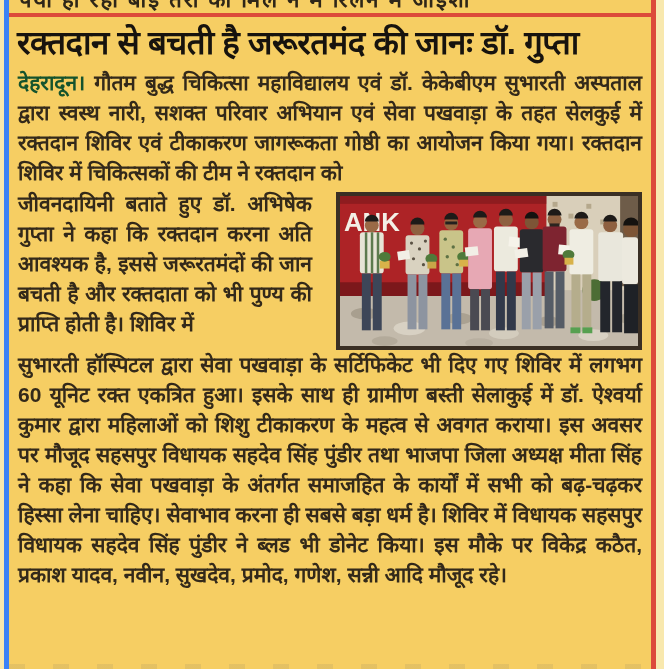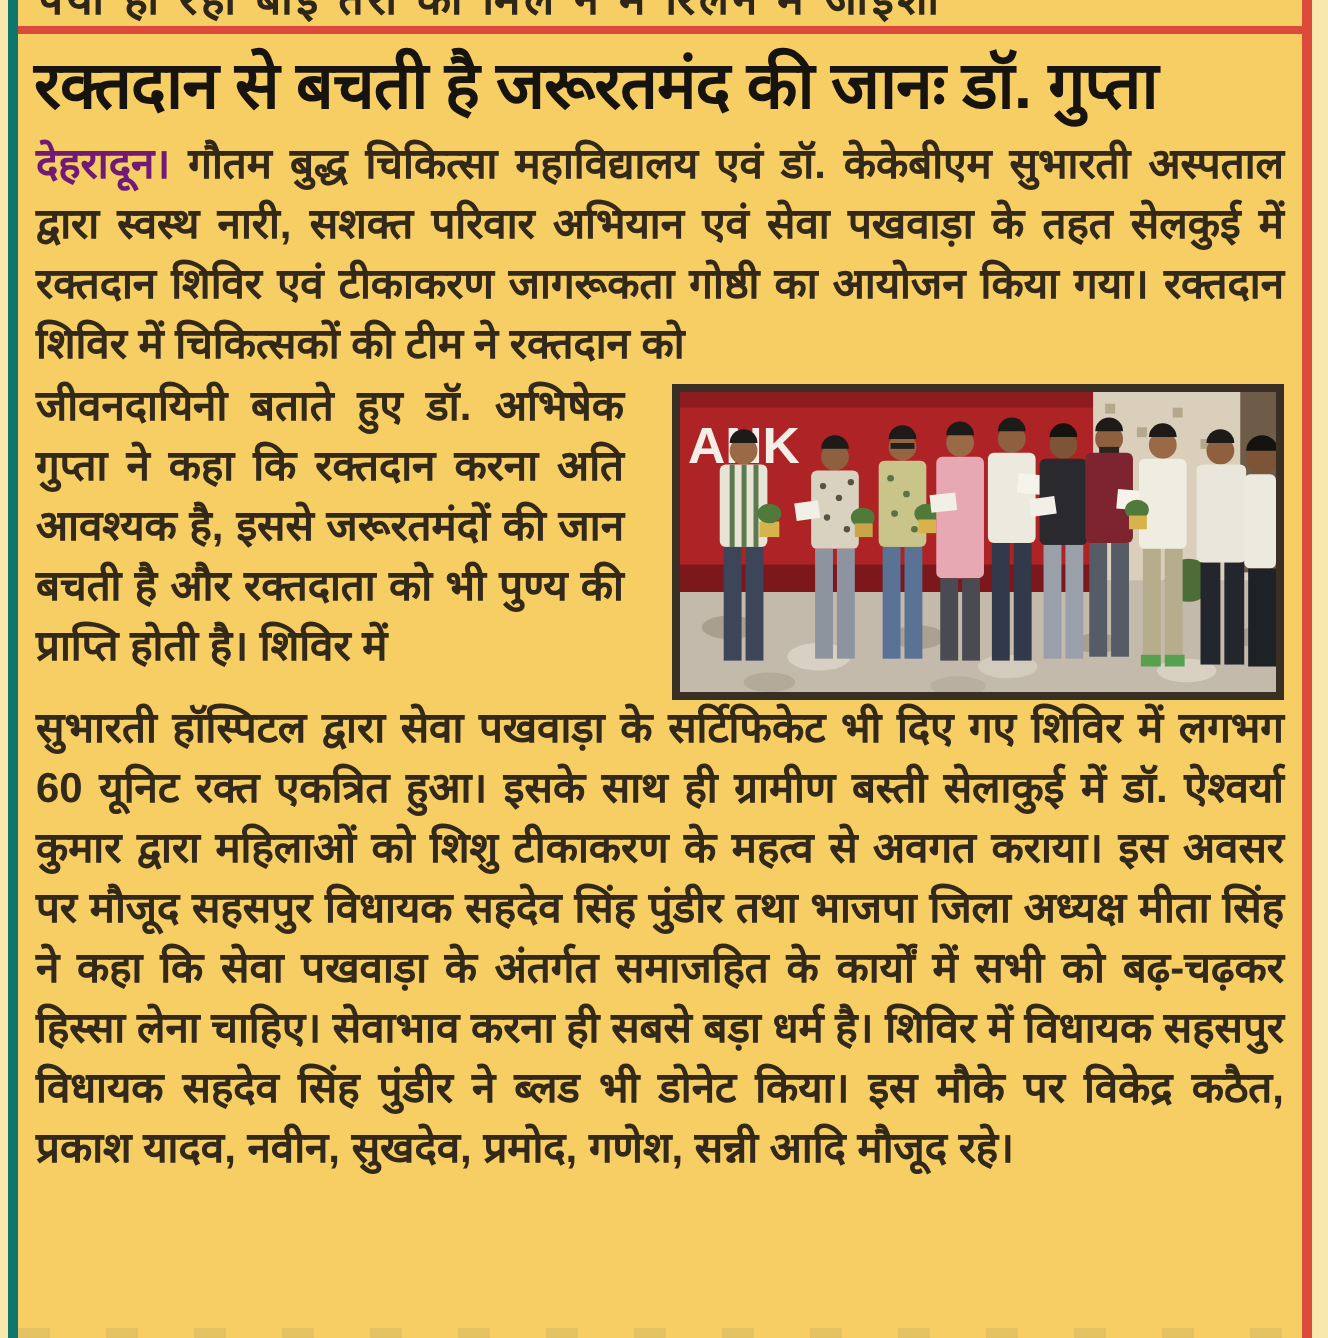--- a/index.html
+++ b/index.html
@@ -4,21 +4,21 @@
 <style>
   html,body{margin:0;padding:0;}
   body{
     width:664px;height:669px;overflow:hidden;position:relative;
     background:#f8e8ae;
     font-family:"Liberation Sans", sans-serif;
   }
   .page{
     position:absolute;left:4px;right:8px;top:0;bottom:0;
     background:#f6ce63;
-    border-left:5px solid #0f766e;
+    border-left:5px solid #3b82f6;
     border-right:5px solid #dc4a3a;
     box-sizing:border-box;
     overflow:hidden;
   }
   .top-clip{
     height:13px;overflow:hidden;position:relative;
   }
   .top-clip span{
     position:absolute;top:-17px;left:10px;right:6px;
     font-size:22px;font-weight:bold;color:#2e2618;
@@ -31,21 +31,21 @@
     color:#17130e;letter-spacing:-0.5px;
     white-space:nowrap;overflow:hidden;
   }
   .content{
     padding:2px 9px 0 9px;
     font-size:21px;line-height:30px;
     text-align:justify;font-weight:600;
     color:#33291a;
   }
   .content p{margin:0;}
-  .dateline{font-weight:bold;color:#701a75;}
+  .dateline{font-weight:bold;color:#14532d;}
   .wrap-row{display:flex;align-items:flex-start;margin-top:1px;}
   .col-text{flex:1 1 auto;margin-right:24px;}
   .photo-frame{
     flex:0 0 auto;
     width:298px;height:150px;
     border:4px solid #3a2f24;
     background:#beb5a5;
     margin-top:3px;
   }
   .photo-frame svg{display:block;width:100%;height:100%;}

